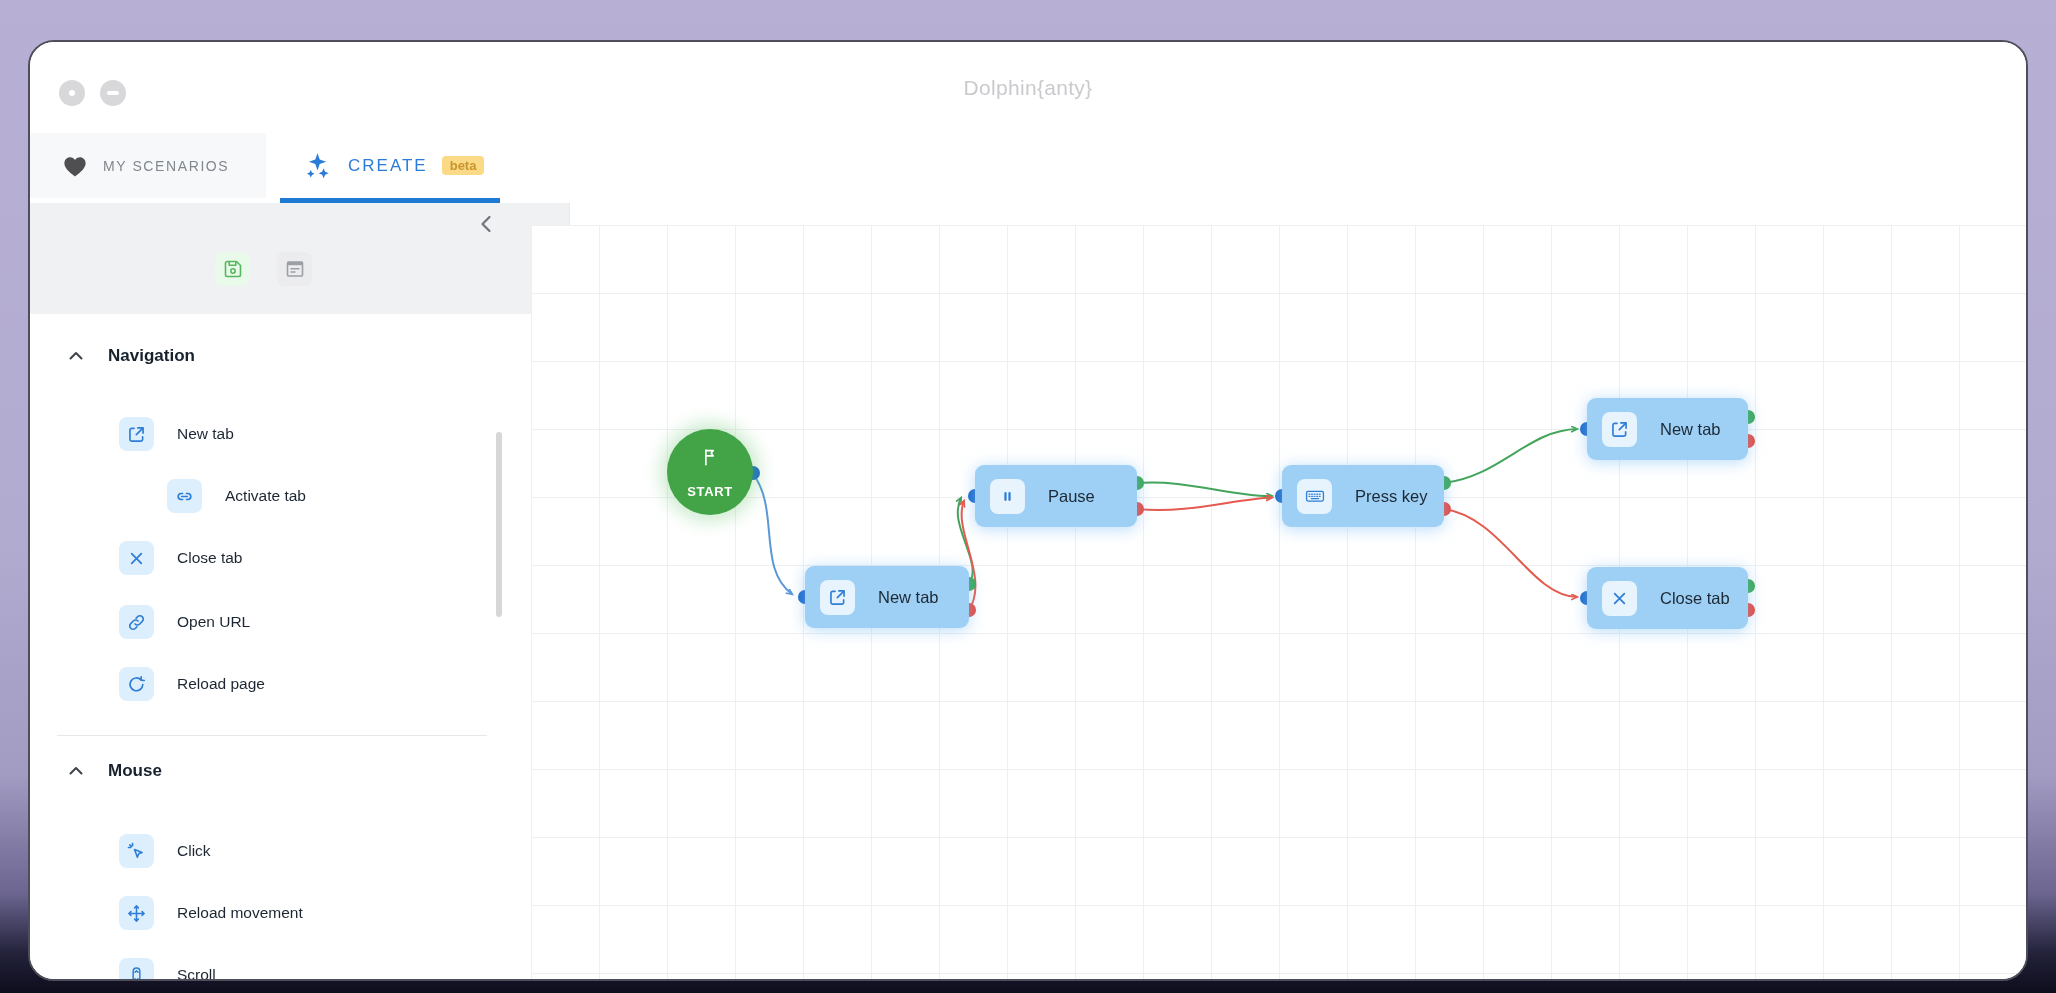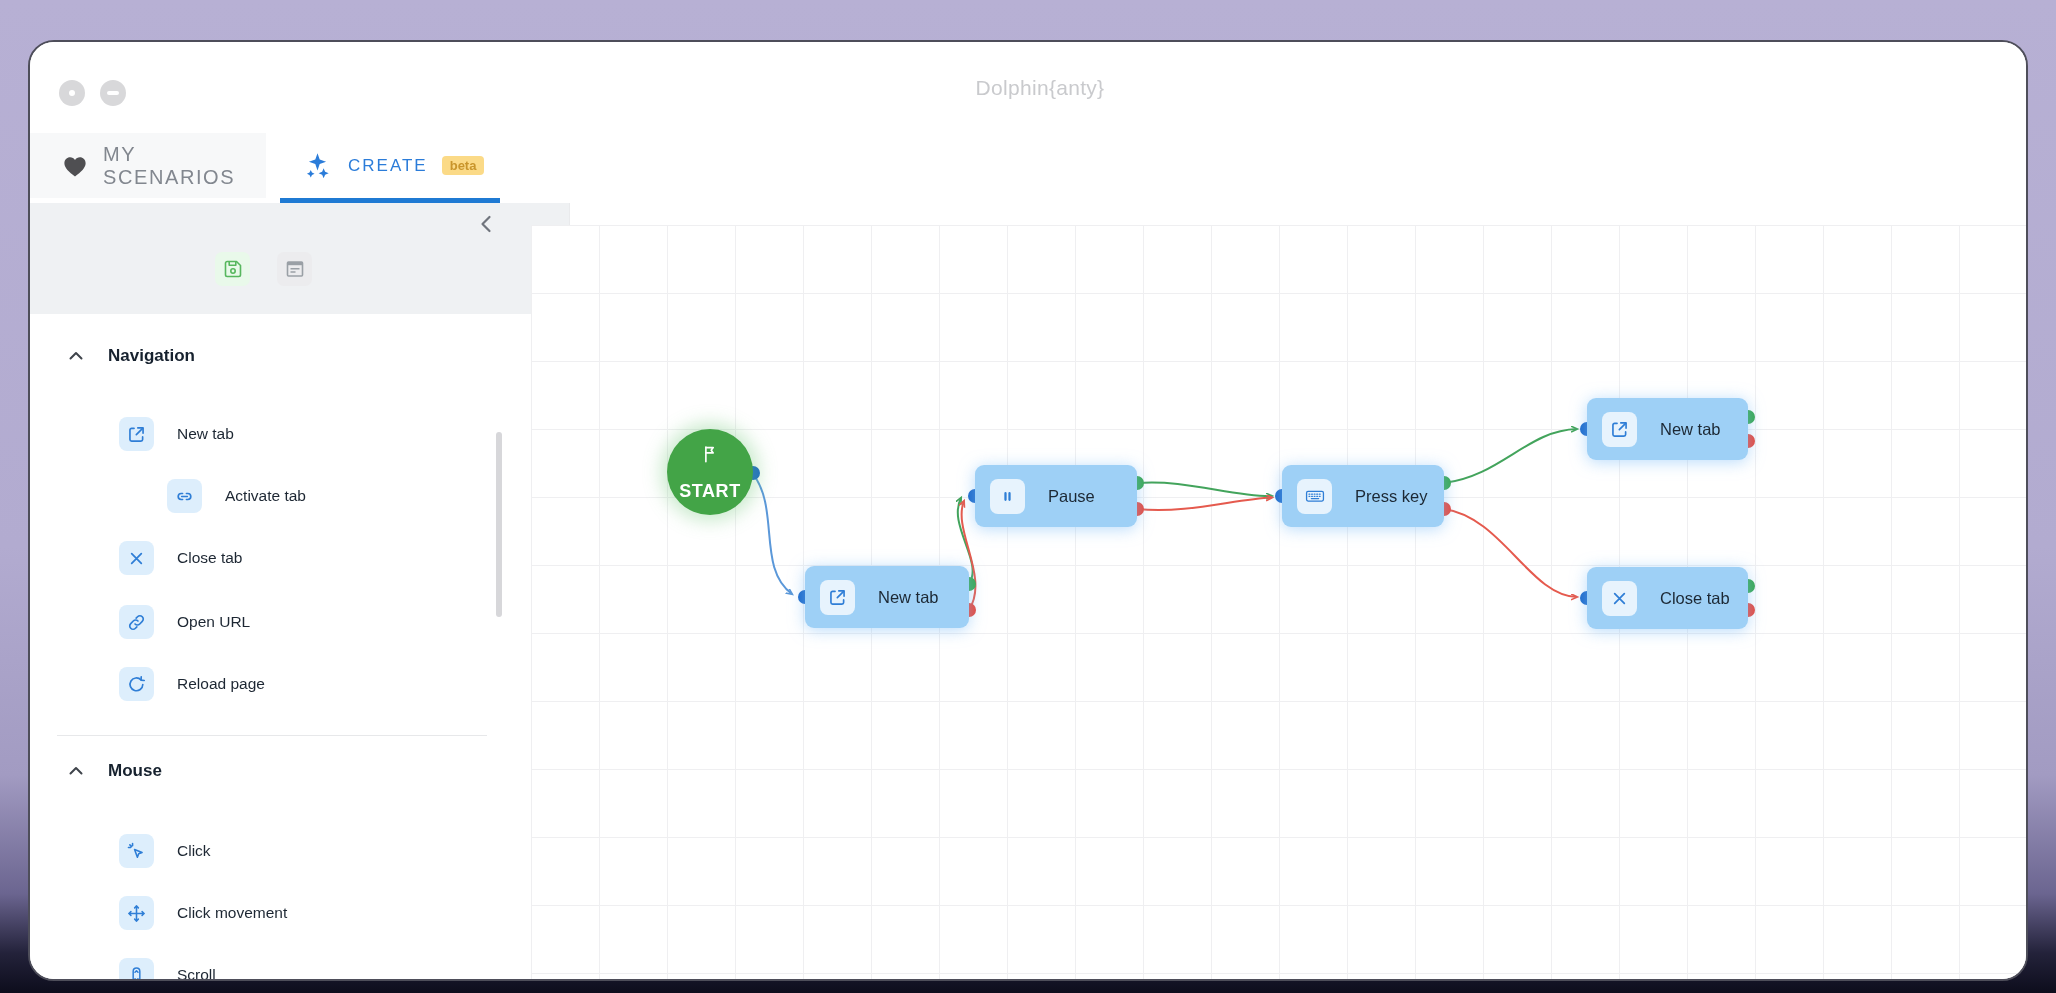--- a/index.html
+++ b/index.html
@@ -3,34 +3,34 @@
 <meta charset="utf-8">
 <style>
   html,body{margin:0;padding:0;background:#0d0d1c;}
   #stage{position:relative;width:2056px;height:993px;overflow:hidden;
     font-family:"Liberation Sans",sans-serif;
     background:linear-gradient(180deg,#b7b0d4 0%,#b2abd0 55%,#a29bc2 78%,#6b6590 90%,#23223a 96%,#0d0d1c 100%);}
   #window{position:absolute;left:28px;top:40px;width:2000px;height:941px;background:#ffffff;
     border:2px solid #4e4e5a;border-radius:26px;overflow:hidden;box-sizing:border-box;}
 
   
-  .titlebar{position:absolute;left:0;top:0;width:100%;height:91px;background:#ffffff;border-bottom:1px solid #ededee;padding-left:24px;}
+  .titlebar{position:absolute;left:0;top:0;width:100%;height:91px;background:#ffffff;border-bottom:1px solid #ededee;}
   .win-btn{position:absolute;top:38px;width:26px;height:26px;border-radius:50%;background:#d8d8da;cursor:pointer;}
   .win-btn.b1{left:29px;}
   .win-btn.b2{left:70px;}
   .win-btn .dot{position:absolute;left:10px;top:10px;width:6px;height:6px;border-radius:50%;background:#ffffff;}
   .win-btn .dash{position:absolute;left:7px;top:11px;width:12px;height:4px;border-radius:2px;background:#ffffff;}
   .win-title{position:absolute;left:0;top:0;width:100%;height:91px;display:flex;align-items:center;justify-content:center;
     color:#c9cacd;font-size:21px;letter-spacing:.3px;}
 
   
   .tabrow{position:absolute;left:0;top:91px;width:100%;height:65px;background:#ffffff;}
   .tab{position:absolute;top:0;height:65px;display:flex;align-items:center;cursor:pointer;}
   .tab-scenarios{left:0;width:236px;background:#f7f8f9;padding-left:30px;box-sizing:border-box;}
-  .tab-scenarios .lbl{margin-left:13px;color:#82878f;font-size:20px;letter-spacing:1.6px;font-weight:500;}
+  .tab-scenarios .lbl{margin-left:13px;color:#82878f;font-size:14px;letter-spacing:1.6px;font-weight:500;}
   .tab-create{left:250px;width:220px;padding-left:24px;box-sizing:border-box;}
   .tab-create .lbl{margin-left:17px;color:#2b7cd9;font-size:17px;letter-spacing:2px;font-weight:500;}
   .beta-badge{margin-left:14px;background:#fbda87;color:#c9952c;font-size:13px;font-weight:600;
     padding:3px 8px;border-radius:4px;line-height:1;}
   .create-underline{position:absolute;left:250px;top:156px;width:220px;height:5px;background:#1f7ad3;}
   .trash-btn{position:absolute;left:1548px;top:112px;width:30px;height:34px;cursor:pointer;}
   .search-box{position:absolute;left:1587px;top:100px;right:0;height:52px;background:#ffffff;
     border:1px solid #d9d9dc;border-right:none;border-radius:8px 0 0 8px;box-sizing:border-box;
     display:flex;align-items:center;padding-left:14px;}
   .search-box input{border:none;outline:none;margin-left:10px;font-size:17px;color:#3c4043;width:300px;
@@ -66,21 +66,21 @@
   .flow-node{position:absolute;height:62px;background:#9ed0f6;border-radius:9px;
     box-shadow:0 2px 16px rgba(125,190,248,.55);display:flex;align-items:center;
     padding-left:15px;box-sizing:border-box;cursor:grab;}
   .flow-node .chip{width:35px;height:35px;border-radius:8px;background:#e7f3fd;color:#2f7ed6;
     display:flex;align-items:center;justify-content:center;flex:0 0 auto;}
   .flow-node .nlabel{margin-left:23px;font-size:16.5px;color:#1c2834;white-space:nowrap;}
 
   .start-node{position:absolute;left:136px;top:204px;width:86px;height:86px;border-radius:50%;
     background:#43a447;box-shadow:0 0 18px 6px rgba(103,195,112,.35);display:flex;flex-direction:column;
     align-items:center;justify-content:center;cursor:grab;}
-  .start-node .slabel{color:#ffffff;font-size:18px;font-weight:600;letter-spacing:.6px;margin-top:16px;}
+  .start-node .slabel{color:#ffffff;font-size:13px;font-weight:600;letter-spacing:.6px;margin-top:16px;}
 
   svg{display:block;}
 </style>
 </head>
 <body>
 
 <div id="stage">
   <div id="window">
 
     <div class="titlebar">
@@ -237,21 +237,21 @@
         <span class="ilabel">Click</span>
       </div>
 
       <div class="side-item" style="top:693px;">
         <span class="ibox">
           <svg width="21" height="21" viewBox="0 0 24 24" fill="none" stroke="currentColor" stroke-width="1.8" stroke-linecap="round" stroke-linejoin="round">
             <path d="M12 3.5v17M3.5 12h17"></path>
             <path d="M9.9 5.6 12 3.5l2.1 2.1M9.9 18.4 12 20.5l2.1-2.1M5.6 9.9 3.5 12l2.1 2.1M18.4 9.9 20.5 12l-2.1 2.1"></path>
           </svg>
         </span>
-        <span class="ilabel">Click movement</span>
+        <span class="ilabel">Reload movement</span>
       </div>
 
       <div class="side-item" style="top:755px;">
         <span class="ibox">
           <svg width="21" height="21" viewBox="0 0 24 24" fill="none" stroke="currentColor" stroke-width="1.7" stroke-linecap="round" stroke-linejoin="round">
             <rect x="8.2" y="3.5" width="7.6" height="17" rx="3.8"></rect>
             <path d="M10.3 8.3 12 6.6l1.7 1.7M10.3 15.7 12 17.4l1.7-1.7"></path>
           </svg>
         </span>
         <span class="ilabel">Scroll</span>

